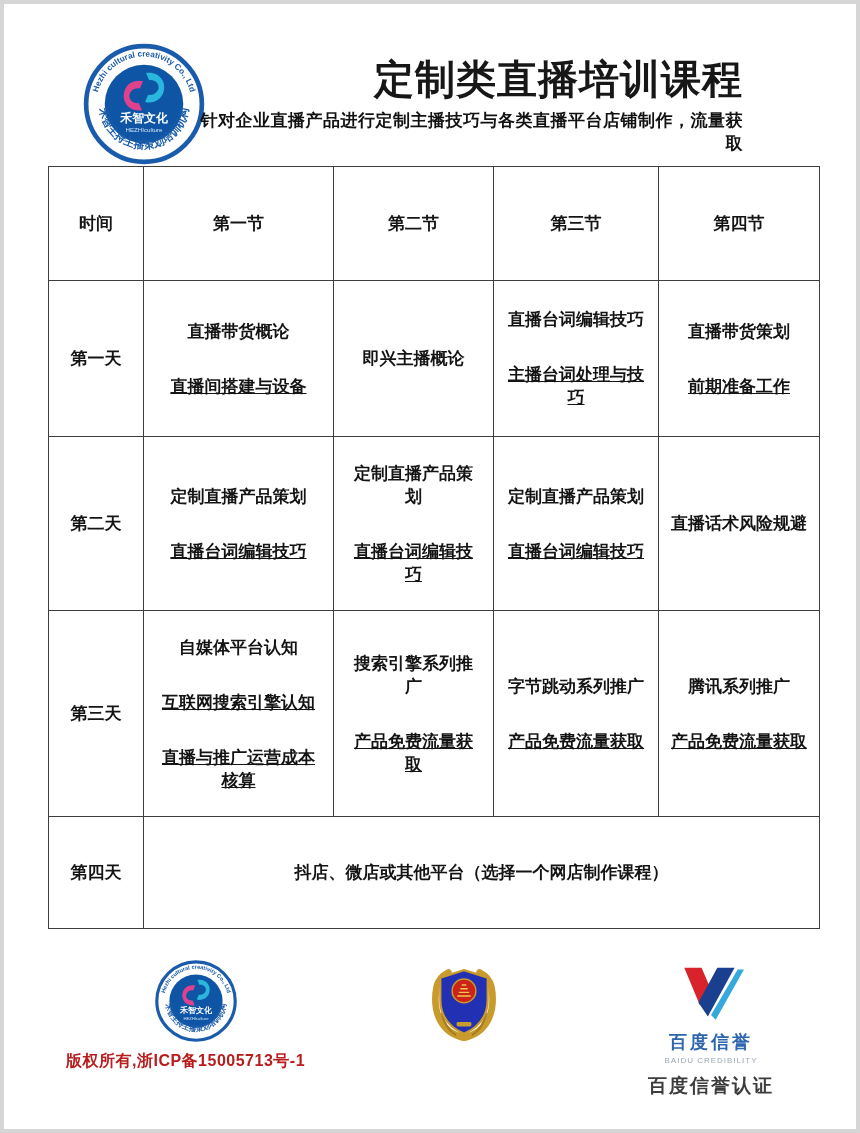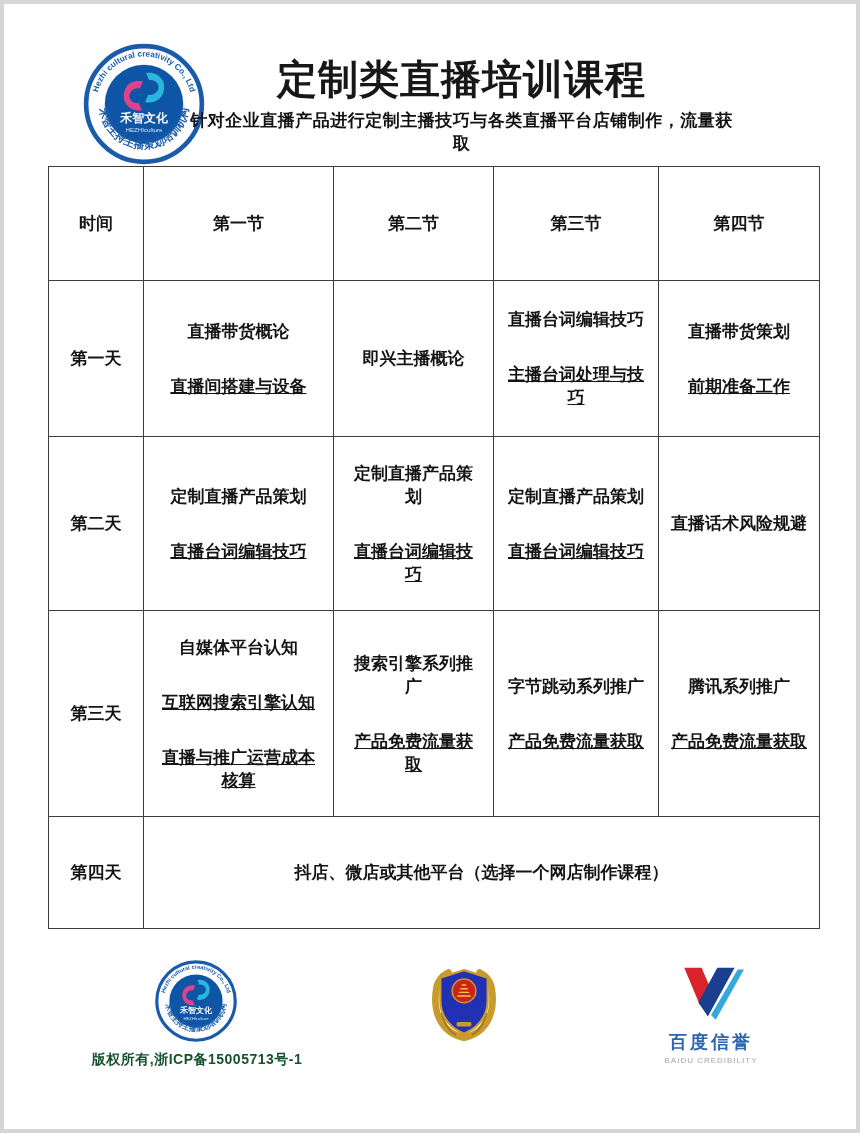--- a/index.html
+++ b/index.html
@@ -8,43 +8,43 @@
     width:860px;height:1133px;
     background:#ffffff;
     border:4px solid #d6d6d6;
     box-sizing:border-box;
     overflow:hidden;
     font-family:"Liberation Sans","DejaVu Sans",sans-serif;
     color:#1a1a1a;
   }
   
   .hezhi-logo-header{position:absolute;left:78px;top:38px;width:124px;height:124px;}
-  .header-text{position:absolute;left:185px;top:52px;width:545px;text-align:center;}
+  .header-text{position:absolute;left:194px;top:52px;width:545px;text-align:right;}
   .title{font-size:40px;font-weight:800;color:#171717;letter-spacing:1px;line-height:1.15;}
   .subtitle{margin-top:7px;font-size:17px;font-weight:bold;color:#121212;letter-spacing:0.5px;}
   
   table.schedule{
     position:absolute;left:44px;top:162px;
     width:771px;border-collapse:collapse;table-layout:fixed;
   }
   table.schedule td,table.schedule th{
     border:1px solid #3d3d3d;
     text-align:center;vertical-align:middle;
     font-weight:bold;font-size:17px;color:#141414;
     padding:0 12px;box-sizing:border-box;
   }
   tr.rh{height:114px;} tr.r1{height:156px;} tr.r2{height:174px;} tr.r3{height:206px;} tr.r4{height:112px;}
   th.col-head{font-size:18px;}
   td.day{font-size:18px;}
   .line + .line{margin-top:32px;text-decoration:underline;}
   td.merged{text-align:left;padding-left:13px;font-size:18px;}
   
   .hezhi-logo-footer{position:absolute;left:150px;top:955px;width:84px;height:84px;}
-  .copyright{position:absolute;left:62px;top:1047px;width:262px;text-align:center;
-    font-size:14px;font-weight:bold;color:#14532d;letter-spacing:0.5px;}
+  .copyright{position:absolute;left:62px;top:1047px;width:262px;
+    font-size:16px;font-weight:bold;color:#b91c1c;letter-spacing:0.5px;}
   .police-badge{position:absolute;left:423px;top:955px;width:74px;height:86px;}
   .police-record{position:absolute;left:320px;top:1046px;width:280px;text-align:center;
     font-size:17px;font-weight:bold;color:#101010;}
   .baidu-block{position:absolute;left:628px;top:960px;width:158px;text-align:center;}
   .baidu-v{width:66px;height:58px;display:block;margin:0 auto;}
   .baidu-cn{font-size:18px;font-weight:bold;color:#2d66ad;letter-spacing:3px;margin-top:8px;}
   .baidu-en{font-size:8px;color:#9aa7b5;letter-spacing:1px;margin-top:2px;}
   .baidu-cert{font-size:19px;font-weight:bold;color:#3c3c3c;letter-spacing:2px;margin-top:8px;}
 </style>
 </head>
@@ -190,15 +190,16 @@
 
 
   <div class="baidu-block">
     <svg class="baidu-v" viewBox="0 0 84 72">
       <polygon points="8,4 30,4 42,32 28,52" fill="#d8232a"></polygon>
       <polygon points="50,4 72,4 38,66 26,48" fill="#1b3f8f"></polygon>
       <polygon points="76,6 84,6 48,70 42,64" fill="#35a8dc"></polygon>
     </svg>
     <div class="baidu-cn">百度信誉</div>
     <div class="baidu-en">BAIDU CREDIBILITY</div>
+    <div class="baidu-cert">百度信誉认证</div>
   </div>
 
 </div>
 
 </body></html>

